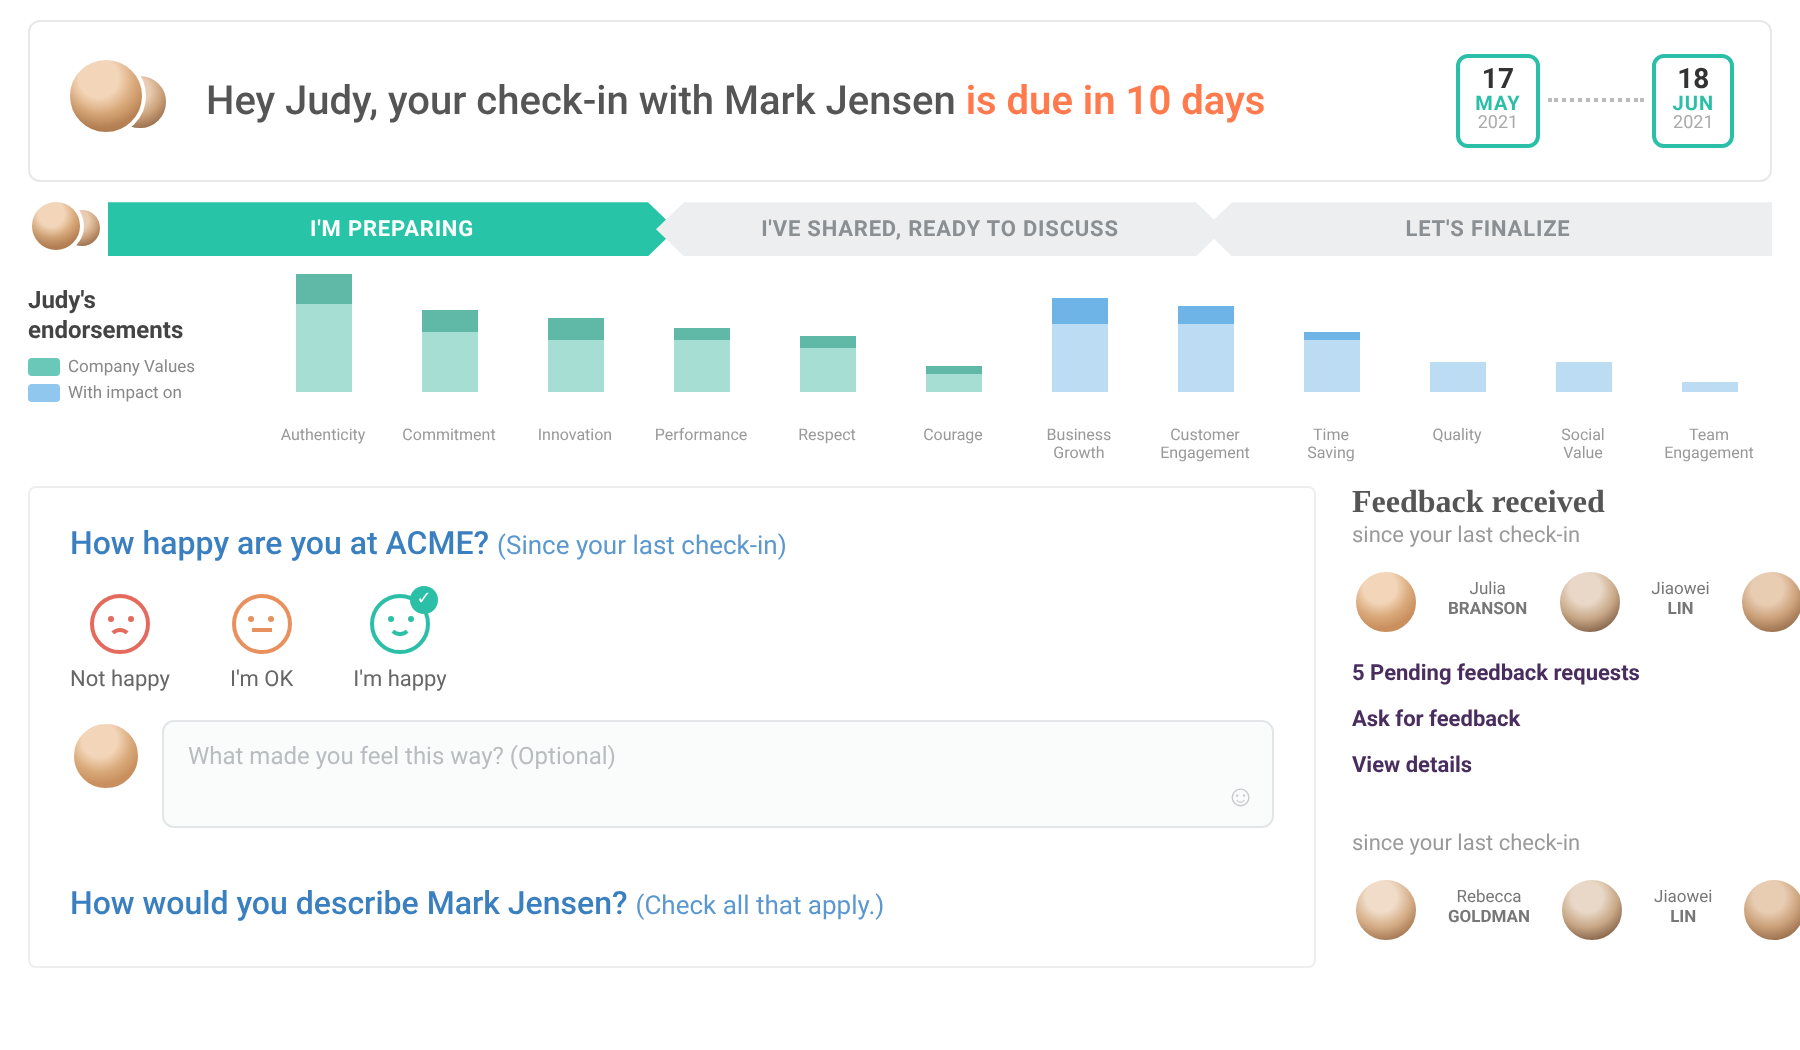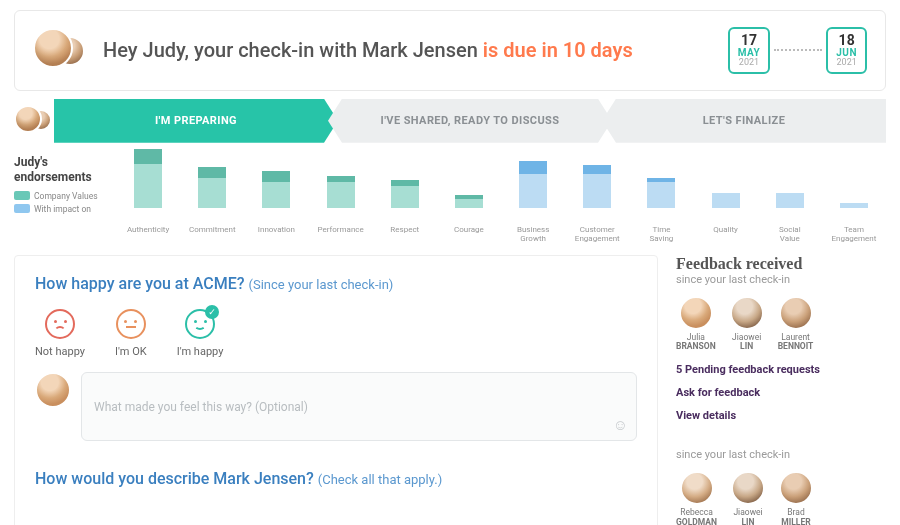--- a/index.html
+++ b/index.html
@@ -18,27 +18,27 @@
   .date-box .day { font-weight: 700; font-size: 14px; color: #333; }
   .date-box .month { font-weight: 700; font-size: 10px; color: #2bbfa8; letter-spacing: 0.5px; }
   .date-box .year { font-size: 9px; color: #aaa; }
   .date-sep { width: 48px; border-top: 2px dotted #bbb; margin: 0 4px; }
   
   
   .stepper { display: flex; align-items: center; margin: 6px 14px 10px; position: relative; }
   .stepper-avatars { position: relative; width: 46px; height: 32px; flex-shrink: 0; margin-right: -6px; z-index: 3; }
   .stepper-avatars .avatar { width: 28px; height: 28px; }
   .stepper-avatars .avatar.secondary { left: 16px; top: 4px; width: 22px; height: 22px; }
-  .step { flex: 1; height: 44px; display: flex; align-items: center; justify-content: center; font-size: 11px; font-weight: 700; letter-spacing: 0.4px; position: relative; }
+  .step { flex: 1; height: 27px; display: flex; align-items: center; justify-content: center; font-size: 11px; font-weight: 700; letter-spacing: 0.4px; position: relative; }
   .step.active { background: #27c4a8; color: #fff; clip-path: polygon(0 0, calc(100% - 14px) 0, 100% 50%, calc(100% - 14px) 100%, 0 100%); }
   .step.inactive { background: #eceeef; color: #8a8f93; clip-path: polygon(14px 0, calc(100% - 14px) 0, 100% 50%, calc(100% - 14px) 100%, 14px 100%, 0 50%); margin-left: -10px; }
   .step.inactive.last { clip-path: polygon(14px 0, 100% 0, 100% 100%, 14px 100%, 0 50%); }
   
   
-  .chart-row { display: flex; margin: 0 14px 12px; gap: 2px; }
+  .chart-row { display: flex; margin: 0 14px 12px; gap: 16px; }
   .chart-legend { width: 100px; flex-shrink: 0; padding-top: 2px;}
   .chart-legend .title { font-weight: 700; font-size: 12px; color: #444; margin-bottom: 6px; line-height: 1.25; }
   .legend-item { display: flex; align-items: center; gap: 4px; font-size: 8.5px; color: #888; margin-bottom: 3px; }
   .legend-sw { width: 16px; height: 9px; border-radius: 2px; }
   .chart { flex: 1; display: flex; align-items: flex-end; gap: 0; height: 90px; }
   .bar-group { flex: 1; display: flex; flex-direction: column; align-items: center; }
   .bar { width: 28px; display: flex; flex-direction: column-reverse; height: 64px; justify-content: flex-start; }
   .seg { width: 100%; }
   .bar-label { font-size: 8px; color: #999; text-align: center; margin-top: 17px; line-height: 1.15; height: 18px; }
   
@@ -63,29 +63,29 @@
   .face.ok .mouth { width:10px; height:0; bottom:9px; border:none; border-top:2px solid currentColor;}
   .face.happy { color: #2bbfa8; border-color:#2bbfa8;}
   .face.happy .mouth { width:12px; height:6px; bottom:7px; border-radius: 0 0 12px 12px;}
   .face.vhappy { color: #2bbfa8; border-color:#2bbfa8;}
   .face.vhappy .mouth { width:14px; height:7px; bottom:6px; border-radius: 0 0 14px 14px; background: currentColor; border:none;}
   .mood .label { font-size: 11px; color: #666; }
   .mood.selected .check { position: absolute; top:-6px; right:-6px; width:14px; height:14px; border-radius:50%; background:#2bbfa8; color:#fff; font-size:9px; display:flex; align-items:center; justify-content:center;}
   
   .comment-row { display:flex; gap:10px; align-items:flex-start; margin-bottom: 28px;}
   .comment-row .avatar { position:static; width:36px; height:36px; flex-shrink:0;}
-  .comment-box { flex:1; border:1px solid #e3e6e8; border-radius:6px; padding:26px 12px; min-height:54px; position:relative; background:#fafbfb;}
+  .comment-box { flex:1; border:1px solid #e3e6e8; border-radius:6px; padding:10px 12px; min-height:54px; position:relative; background:#fafbfb;}
   .comment-box .ph { color:#b8bdc0; font-size:12px;}
   .comment-box .emoji-btn { position:absolute; right:8px; bottom:6px; color:#c7cbce; font-size:15px;}
   
   
   .panel-title { font-size: 16px; font-weight:700; color:#555;font-family:Liberation Serif, serif; }
   .panel-sub { font-size: 11px; color:#9a9a9a; margin-bottom:10px;}
   .people-row { display:flex; gap:14px; margin-bottom:12px;}
-  .person { display:flex; flex-direction:column; align-items:center; gap:3px; }
+  .person { display:flex; flex-direction:row; align-items:center; gap:14px; }
   .person .avatar { position:static; width:34px; height:34px;}
   .person .pname { font-size:8.5px; color:#777; text-align:center; line-height:1.1;}
   .person .pname .last { font-weight:700; }
   .panel-link { font-size:11px; font-weight:700; color:#4a2d5f; margin-bottom:10px; cursor:pointer;}
   .panel-divider { height:16px; }
 
   .av-1{background:radial-gradient(circle at 40% 25%,#f3d6b9 28%,#d9a97a 52%,#c98f5e 72%);}
   .av-2{background:radial-gradient(circle at 42% 28%,#e9cdb3 28%,#caa079 55%,#9e7452 78%);}
   .av-3{background:radial-gradient(circle at 42% 28%,#e9d8c7 28%,#c7a786 55%,#8c6b50 78%);}
   .av-4{background:radial-gradient(circle at 42% 28%,#f0dcc8 28%,#d4ac85 55%,#a87c57 78%);}

